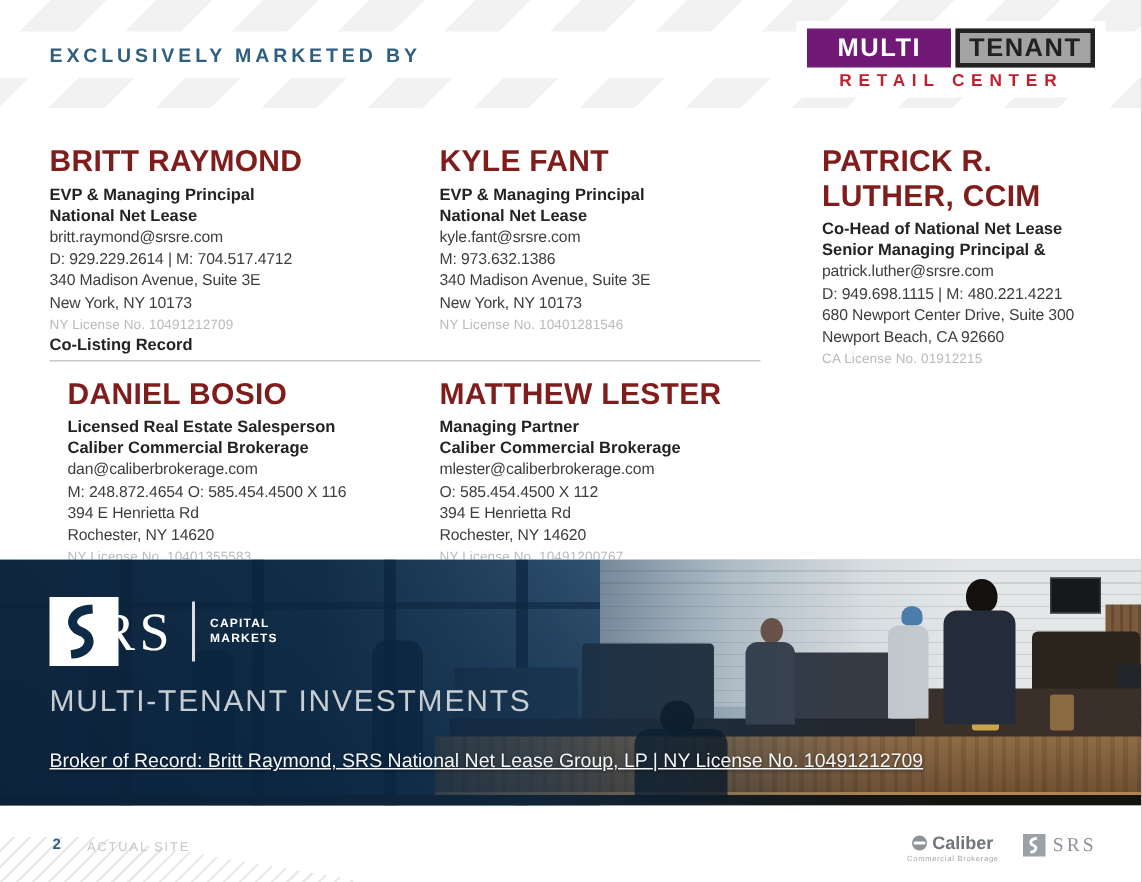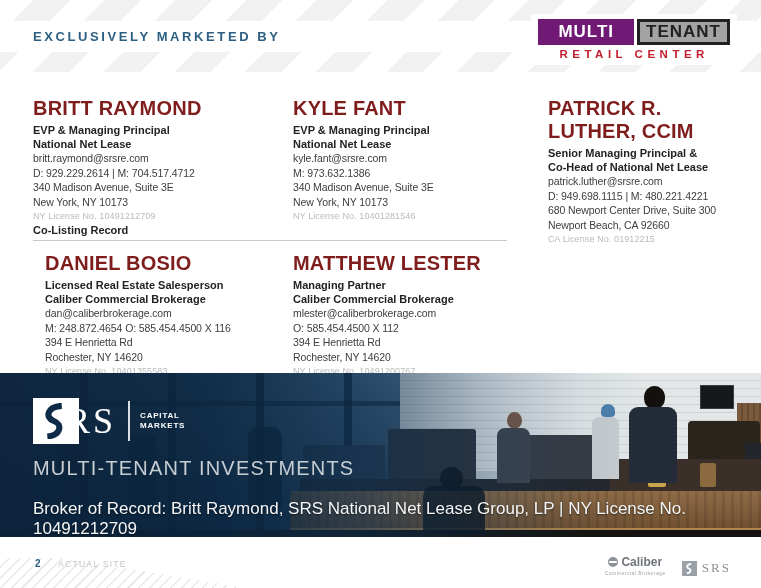--- a/index.html
+++ b/index.html
@@ -78,29 +78,29 @@
 
   
   .srs-logo { left:33px; top:24px; height:48px; display:flex; align-items:center; }
   .srs-box { width:46px; height:46px; background:#fff; display:flex; align-items:center; justify-content:center; }
   .srs-box svg { width:36px; height:36px; }
   .srs-word { font-family:"Liberation Serif", serif; font-size:36px; color:#fff;
     letter-spacing:3px; margin-left:10px; line-height:46px; }
   .srs-div { width:2px; height:40px; background:rgba(255,255,255,.85); margin:0 10px 0 12px; }
   .srs-cm { color:#fff; font-size:8px; font-weight:700; letter-spacing:.8px; line-height:10px; }
   .banner-tagline { left:33px; top:84px; font-size:20px; color:#c6cdd3; letter-spacing:1.2px; font-weight:400; }
-  .banner-record { left:33px; top:126px; font-size:17px; color:#f4f6f8; text-shadow:0 1px 2px rgba(0,0,0,.5); }
+  .banner-record { left:33px; top:126px; font-size:13px; color:#f4f6f8; text-shadow:0 1px 2px rgba(0,0,0,.5);text-decoration:underline; }
 
   
   .footer-hatch { position:absolute; left:0; bottom:0; width:245px; height:30px;
     background: repeating-linear-gradient(135deg, transparent 0 6px, #e9e9e9 6px 7.5px);
     clip-path: polygon(0 0, 26% 0, 100% 100%, 0 100%); }
   .footer-page { position:absolute; left:35px; top:558px; font-size:10px; font-weight:800; color:#2d5f82; }
   .footer-label { position:absolute; left:58px; top:559px; font-size:8.5px; letter-spacing:1.3px; color:#c3c7cb; }
-  .footer-logos { position:absolute; right:30px; bottom:12px; display:flex; align-items:flex-end; gap:16px; }
+  .footer-logos { position:absolute; right:30px; bottom:12px; display:flex; align-items:flex-start; gap:16px; }
   .cal-block { display:flex; flex-direction:column; align-items:center; }
   .cal-row { display:flex; align-items:center; gap:3px; }
   .cal-globe { width:10px; height:10px; border-radius:50%; background:#8d9298; position:relative; }
   .cal-globe::after { content:""; position:absolute; left:1px; right:1px; top:4px; height:2px; background:#fff; border-radius:2px; }
   .cal-name { font-size:12px; font-weight:700; color:#70757c; }
   .cal-tag { font-size:5px; letter-spacing:.5px; color:#a0a5aa; margin-top:1px; }
   .srsf-block { display:flex; align-items:center; gap:5px; }
   .srsf-box { width:15px; height:15px; background:#9aa1a7; display:flex; align-items:center; justify-content:center; }
   .srsf-box svg { width:11px; height:11px; }
   .srsf-name { font-family:"Liberation Serif", serif; font-size:13px; color:#8b9197; letter-spacing:2px; }
@@ -139,22 +139,22 @@
     <div class="b-title">National Net Lease</div>
     <div class="b-line">kyle.fant@srsre.com</div>
     <div class="b-line">M: 973.632.1386</div>
     <div class="b-line">340 Madison Avenue, Suite 3E</div>
     <div class="b-line">New York, NY 10173</div>
     <div class="b-license">NY License No. 10401281546</div>
   </div>
 
   <div class="card narrow" style="left:548px; top:97px;">
     <div class="b-name">PATRICK R. LUTHER, CCIM</div>
+    <div class="b-title">Co-Head of National Net Lease</div>
     <div class="b-title">Senior Managing Principal &amp;</div>
-    <div class="b-title">Co-Head of National Net Lease</div>
     <div class="b-line">patrick.luther@srsre.com</div>
     <div class="b-line">D: 949.698.1115 | M: 480.221.4221</div>
     <div class="b-line">680 Newport Center Drive, Suite 300</div>
     <div class="b-line">Newport Beach, CA 92660</div>
     <div class="b-license">CA License No. 01912215</div>
   </div>
 
   <div class="colisting-head">Co-Listing Record</div>
   <div class="colisting-rule"></div>
 

